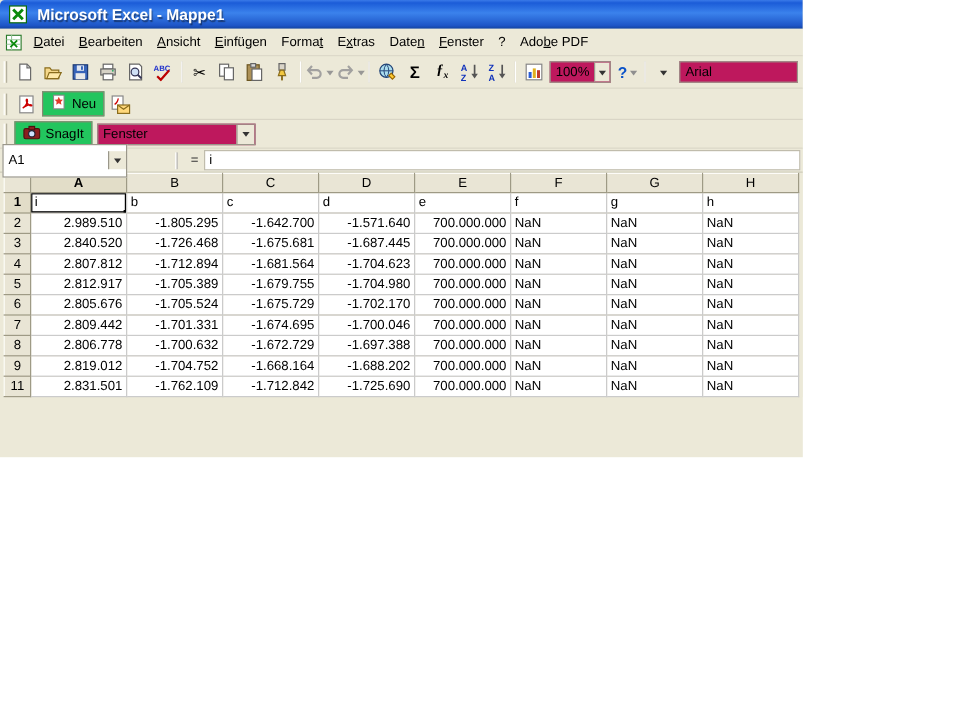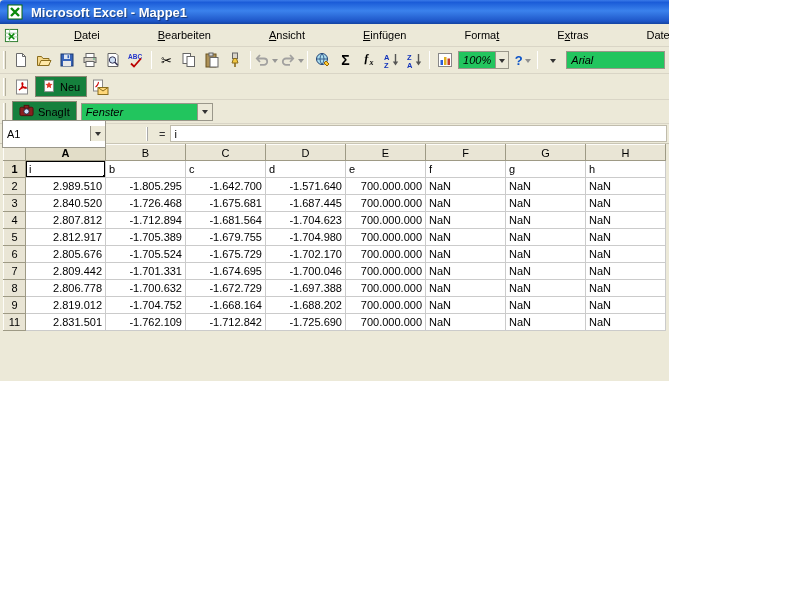--- a/index.html
+++ b/index.html
@@ -10,21 +10,21 @@
 
   
   .titlebar{height:24px;display:flex;align-items:center;gap:5px;padding:0 6px;
     background:linear-gradient(180deg,#3a7ae8 0%,#1b5cd8 10%,#3b82ec 45%,#1e56c8 88%,#1343a0 100%);
     border-top-left-radius:4px;}
   .title-text{color:#fff;font-weight:bold;font-size:13px;text-shadow:1px 1px 1px rgba(0,0,0,.45);}
 
   
   .menubar{height:23px;display:flex;align-items:center;padding:0 3px;background:#ECE9D8;
     border-bottom:1px solid #d9d5c6;font-size:11px;}
-  .menu-item{padding:3px 6px;color:#000;cursor:default;margin-left:46px;}
+  .menu-item{padding:3px 6px;color:#000;cursor:default;}
   .menu-item u{text-decoration:underline;}
   .mb-icon{margin:0 3px 0 1px;display:inline-flex;}
 
   
   .toolbar{display:flex;align-items:center;background:#ECE9D8;border-bottom:1px solid #d9d5c6;
     padding:1px 2px;white-space:nowrap;overflow:hidden;}
   .toolbar.std{height:27px;}
   .toolbar.row2{height:26px;}
   .toolbar.row3{height:24px;}
   .grip{width:3px;height:18px;border-left:1px solid #fff;border-right:1px solid #b4b09e;margin:0 4px 0 1px;}
@@ -33,29 +33,29 @@
   .tbtn.disabled{opacity:.9;}
   .tsep{width:1px;height:18px;background:#b8b4a2;border-right:1px solid #fff;margin:0 3px;display:inline-block;}
   .dd{display:inline-block;width:0;height:0;border:3px solid transparent;border-top:4px solid #333;margin-top:4px;}
   .caret{display:inline-block;width:0;height:0;border:3px solid transparent;border-top:4px solid #8f8f8f;margin:4px 0 0 2px;}
   .ic-cut{font-size:13px;line-height:1;}
   .ic-sigma{font-weight:bold;font-size:14px;line-height:1;}
   .ic-fx{font-style:italic;font-weight:bold;font-size:12px;font-family:"Liberation Serif",serif;line-height:1;}
   .ic-fx-x{font-size:8px;vertical-align:sub;}
   .ic-q{color:#0a52c8;font-weight:bold;font-size:13px;line-height:1;}
 
-  .combo{display:inline-flex;align-items:center;height:18px;background:#22c55e;border:1px solid #9a978a;margin:0 2px;overflow:hidden;font-style:italic;}
+  .combo{display:inline-flex;align-items:center;height:18px;background:#be185d;border:1px solid #9a978a;margin:0 2px;overflow:hidden;}
   .combo-text{padding:0 4px;font-size:11px;flex:1;text-align:left;white-space:nowrap;}
   .combo-arrow{width:15px;height:100%;background:#ECE9D8;border-left:1px solid #9a978a;display:flex;align-items:center;justify-content:center;}
   .combo.zoom{width:58px;}
   .combo.font{width:112px;}
   .combo.mode{width:132px;}
 
   .lbtn{display:inline-flex;align-items:center;gap:4px;height:21px;padding:1px 6px;margin:0 2px;
-    border:1px solid #8a8774;background:#15803d;font-size:11px;cursor:default;}
+    border:1px solid #8a8774;background:#22c55e;font-size:11px;cursor:default;}
 
   
   .formulabar{height:20px;display:flex;align-items:center;background:#ECE9D8;border-bottom:1px solid #c9c5b5;
     padding:1px 2px;font-size:11px;}
   .namebox{width:104px;height:28px;display:flex;background:#fff;border:1px solid #9a978a;align-items:center;}
   .fdiv{width:2px;height:14px;border-left:1px solid #fff;border-right:1px solid #aaa;margin:0 6px 0 40px;}
   .eq{padding:0 5px;color:#333;}
   .fcontent{flex:1;height:17px;background:#fff;border:1px solid #c0bcac;display:flex;align-items:center;padding:0 3px;}
 
   

